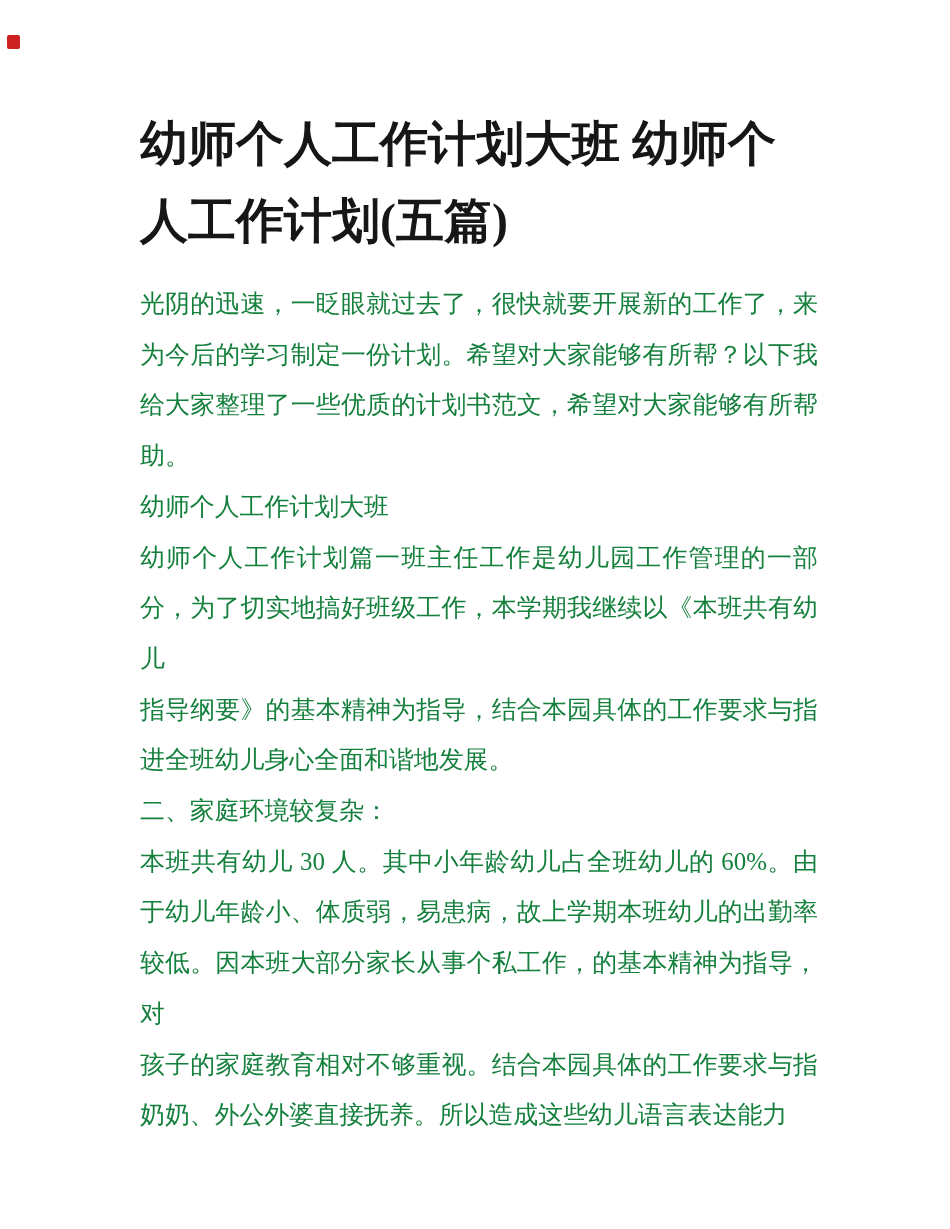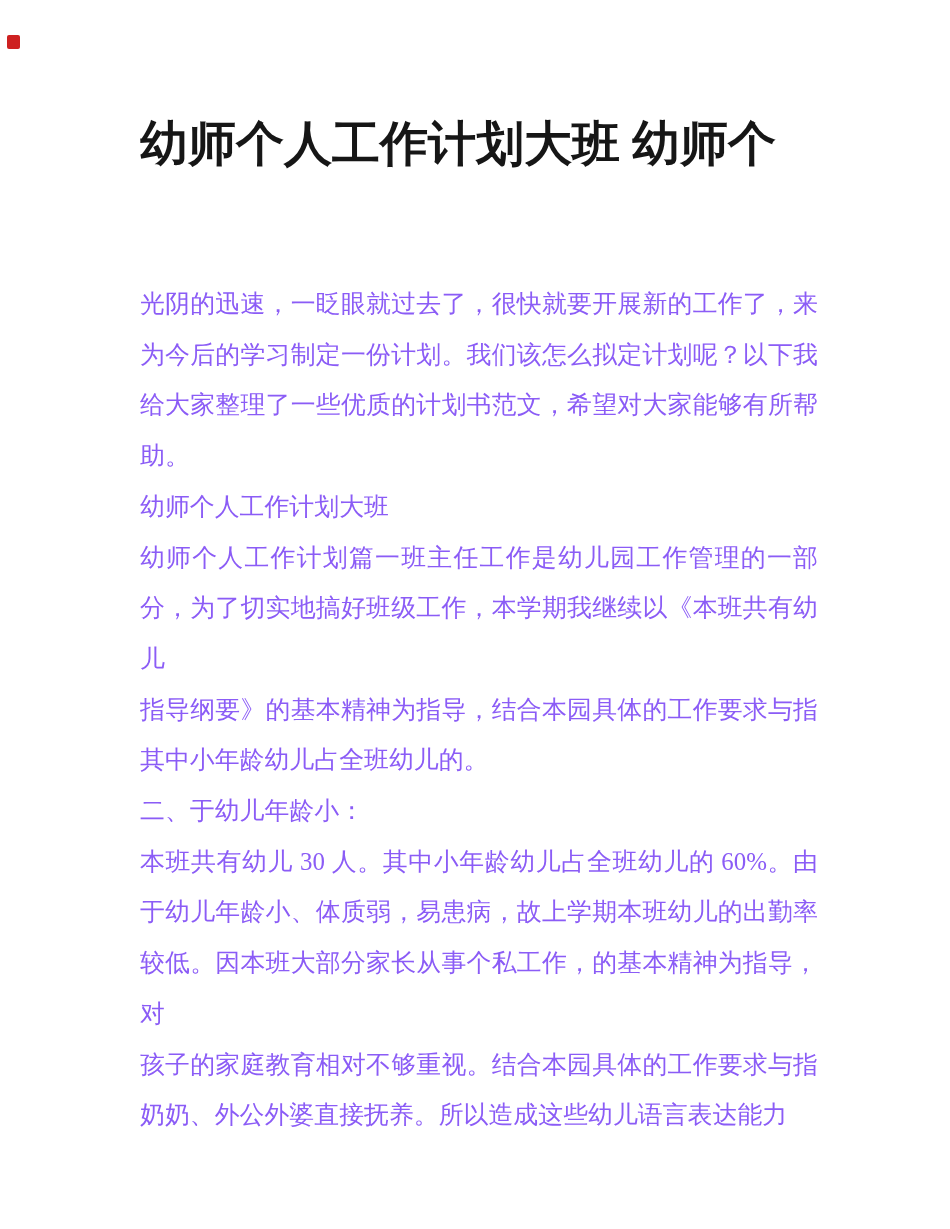--- a/index.html
+++ b/index.html
@@ -52,40 +52,41 @@
   }
 </style>
 </head>
 <body>
 
 <div class="page">
   <span class="bookmark" style="background: rgb(206, 33, 33);"></span>
 
   <h1 class="title">
     <div>幼师个人工作计划大班 幼师个</div>
+    <div>人工作计划(五篇)</div>
   </h1>
 
-  <div class="doc-body" style="color: #8b5cf6;">
+  <div class="doc-body" style="color: #15803d;">
       <div class="paragraph">
         <div class="line">光阴的迅速，一眨眼就过去了，很快就要开展新的工作了，来</div>
-        <div class="line">为今后的学习制定一份计划。我们该怎么拟定计划呢？以下我</div>
+        <div class="line">为今后的学习制定一份计划。希望对大家能够有所帮？以下我</div>
         <div class="line">给大家整理了一些优质的计划书范文，希望对大家能够有所帮</div>
         <div class="line last">助。</div>
       </div>
       <div class="paragraph">
         <div class="line last">幼师个人工作计划大班</div>
       </div>
       <div class="paragraph">
         <div class="line">幼师个人工作计划篇一班主任工作是幼儿园工作管理的一部</div>
         <div class="line">分，为了切实地搞好班级工作，本学期我继续以《本班共有幼儿</div>
         <div class="line">指导纲要》的基本精神为指导，结合本园具体的工作要求与指</div>
-        <div class="line last">其中小年龄幼儿占全班幼儿的。</div>
+        <div class="line last">进全班幼儿身心全面和谐地发展。</div>
       </div>
       <div class="paragraph">
-        <div class="line last">二、于幼儿年龄小：</div>
+        <div class="line last">二、家庭环境较复杂：</div>
       </div>
       <div class="paragraph">
         <div class="line">本班共有幼儿 30 人。其中小年龄幼儿占全班幼儿的 60%。由</div>
         <div class="line">于幼儿年龄小、体质弱，易患病，故上学期本班幼儿的出勤率</div>
         <div class="line">较低。因本班大部分家长从事个私工作，的基本精神为指导，对</div>
         <div class="line">孩子的家庭教育相对不够重视。结合本园具体的工作要求与指</div>
         <div class="line last">奶奶、外公外婆直接抚养。所以造成这些幼儿语言表达能力</div>
       </div>
     </div>
 </div>

